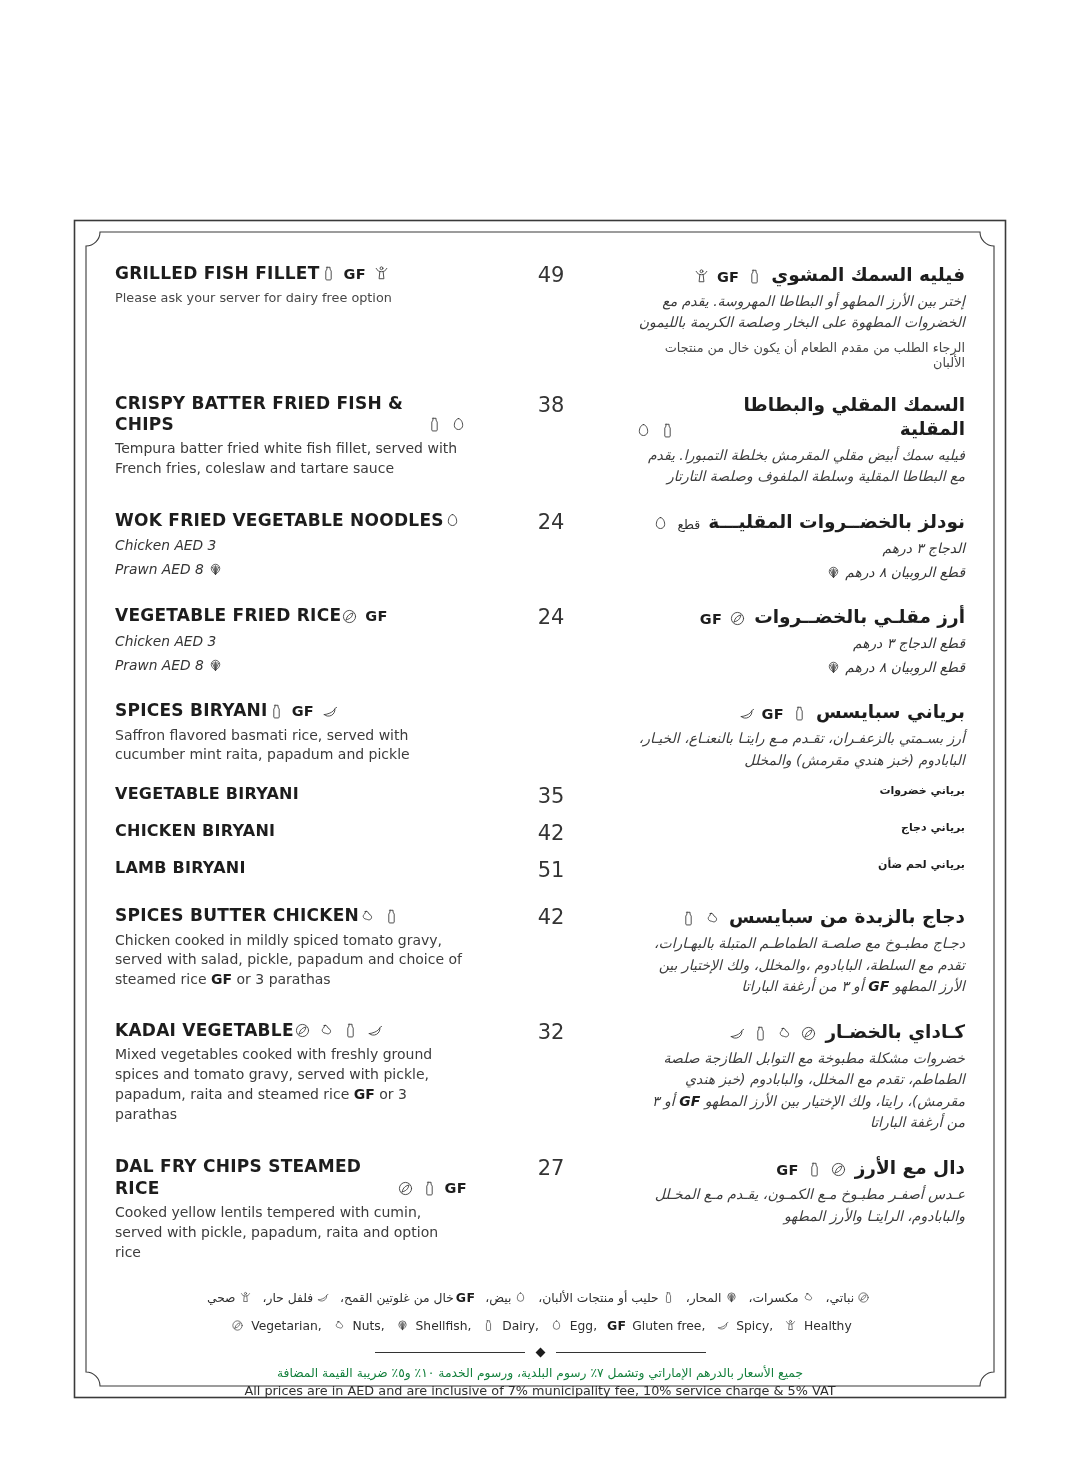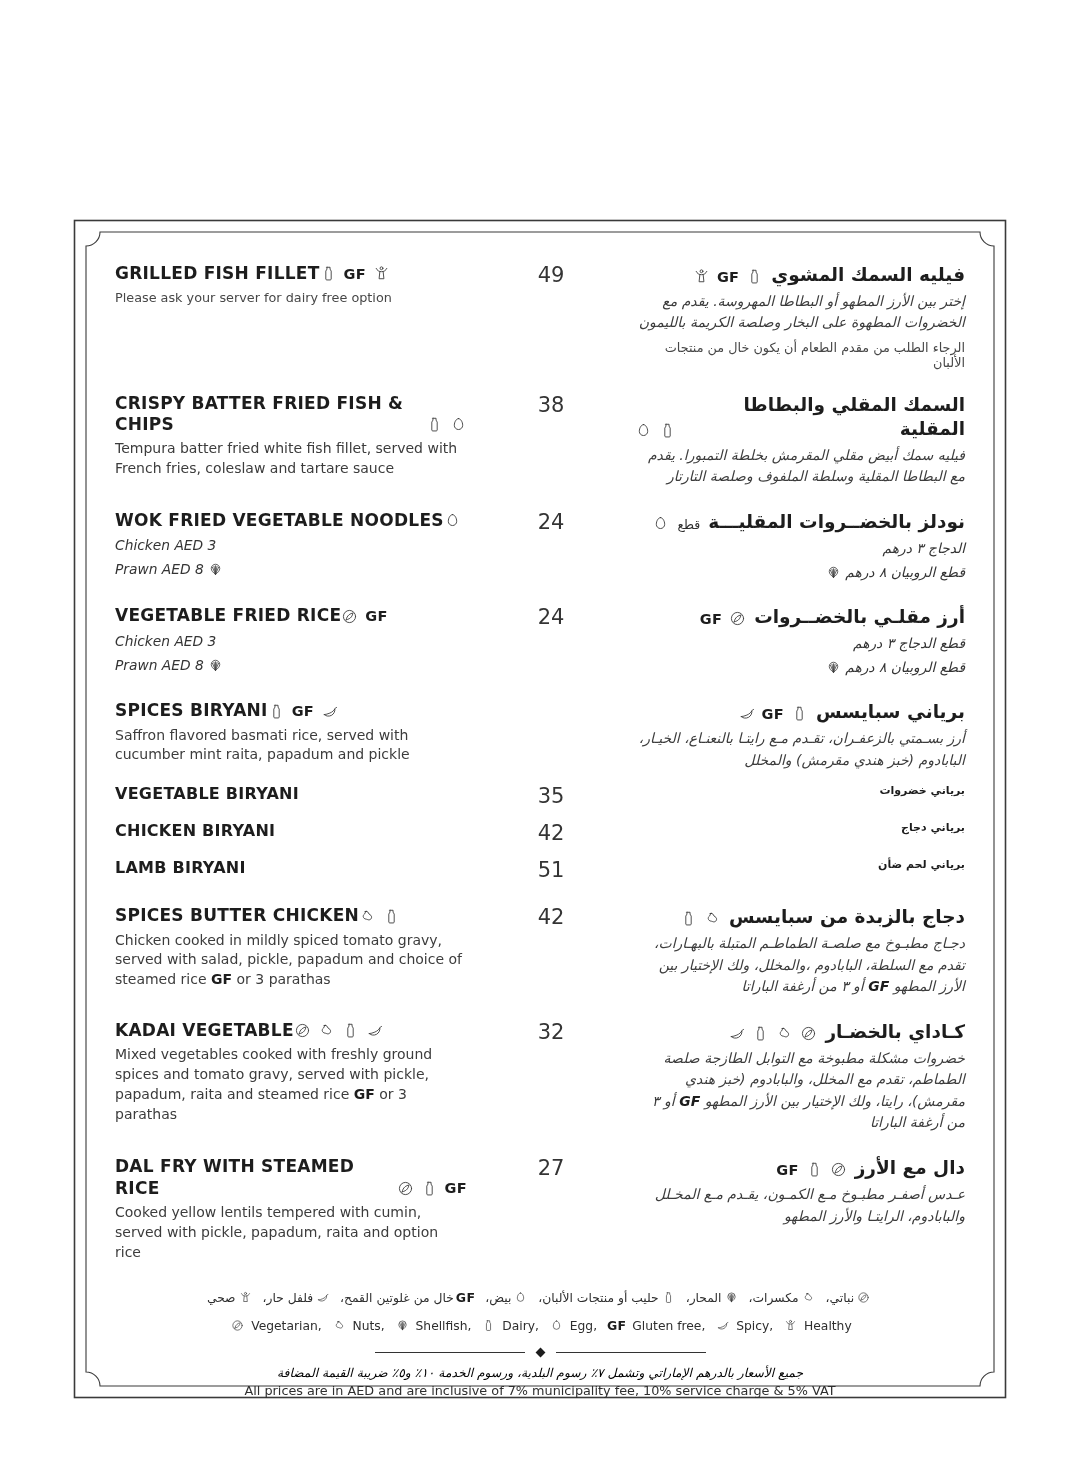--- a/index.html
+++ b/index.html
@@ -33,21 +33,21 @@
   .gf-inline{font-weight:700;color:#1d1d1d;}
   .legend{margin-top:10px;text-align:center;color:#2e2e2e;}
   .legend-line{font-size:12.3px;line-height:2.0;}
   .lg-entry{white-space:nowrap;margin:12px 2px;}
   .legend .icon{display:inline-block;vertical-align:-2px;margin:0 3px;}
   .legend .icon svg{display:inline-block;height:13px;width:13px;}
   .legend .gf{font-size:12.5px;margin:0 2px;}
   .divider{display:flex;align-items:center;justify-content:center;gap:12px;margin:8px 0 10px;}
   .divider .line{width:150px;height:1px;background:#333;}
   .divider .diamond{width:7px;height:7px;background:#1d1d1d;transform:rotate(45deg);}
-  .note-ar{text-align:center;font-size:12.3px;color:#000000;font-style:italic;}
+  .note-ar{text-align:center;font-size:12.3px;color:#15803d;}
   .note-en{text-align:center;font-size:12.8px;color:#2e2e2e;margin-top:3px;}
 </style>
 </head>
 <body>
 
 <div class="page">
 
   <svg class="frame" width="934" height="1180" viewBox="0 0 934 1180">
     <rect x="1.5" y="1.5" width="931" height="1177" fill="none" stroke="#3a3a3a" stroke-width="1.6"></rect>
     <path fill="none" stroke="#3a3a3a" stroke-width="1.1" d="M27 13 H907 A14 14 0 0 0 921 27 V1153 A14 14 0 0 0 907 1167 H27 A14 14 0 0 0 13 1153 V27 A14 14 0 0 0 27 13 Z"></path>
@@ -406,21 +406,21 @@
                 </span>
               </div>
               <div class="ar-desc">خضروات مشكلة مطبوخة مع التوابل الطازجة صلصة الطماطم، تقدم مع المخلل، والبابادوم (خبز هندي مقرمش)، رايتا، ولك الإختيار بين الأرز المطهو <span class="gf-inline">GF</span> أو ٣ من أرغفة الباراتا</div>
             </div>
           </div>
         </section>
         <section class="item">
           <div class="grid-row">
             <div>
               <div class="en-head">
-                <span class="en-name">DAL FRY WITH STEAMED RICE</span>
+                <span class="en-name">DAL FRY CHIPS STEAMED RICE</span>
                 <span class="dish-icons">
                   <span class="icon">
                     <svg viewBox="0 0 24 24">
                       <circle cx="12" cy="12" r="8.6"></circle>
                       <path d="M7.2 16.8C8.4 10.2 13.2 7.8 16.9 7.1c-.9 4-2.8 8.3-9.1 9.4Z"></path>
                     </svg>
                   </span>
                   <span class="icon">
                     <svg viewBox="0 0 24 24">
                       <path d="M9.8 3.2h4.4v2.6l1.6 2.8v11.2c0 .7-.6 1.3-1.3 1.3h-5c-.7 0-1.3-.6-1.3-1.3V8.6l1.6-2.8V3.2Z"></path>

